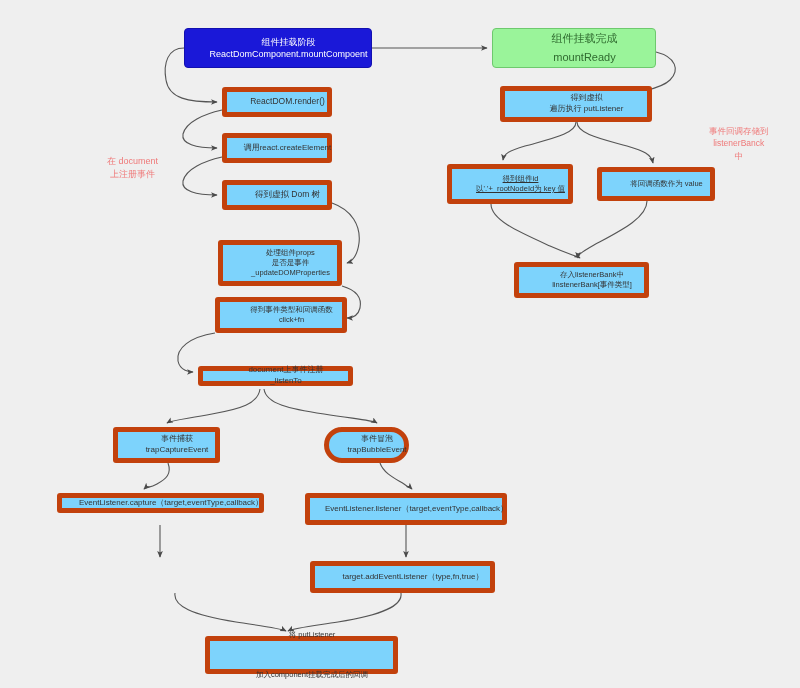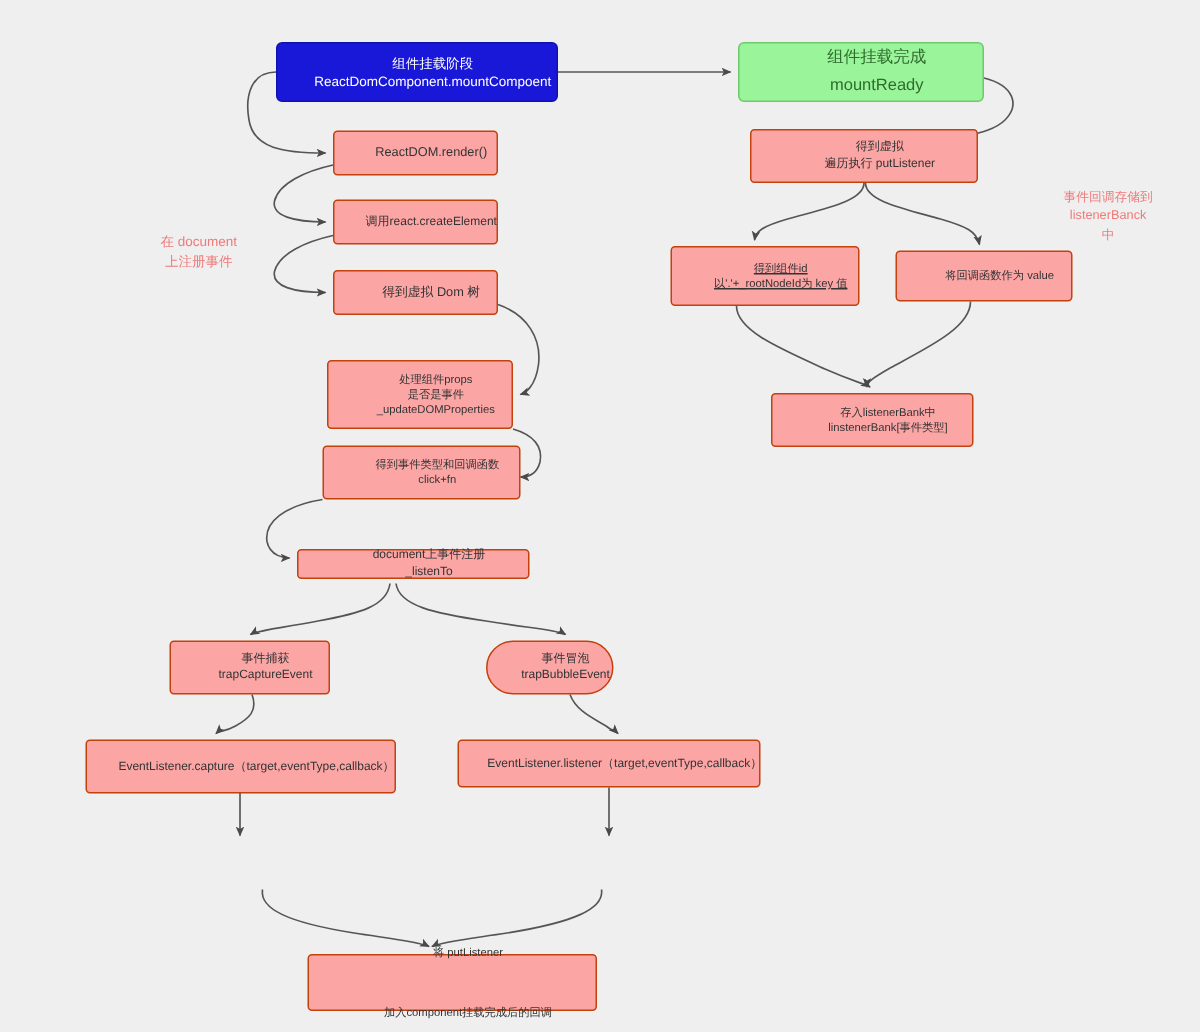--- a/index.html
+++ b/index.html
@@ -29,22 +29,22 @@
     pointer-events: none;
   }
   .node {
     position: absolute;
     box-sizing: border-box;
     display: flex;
     flex-direction: column;
     align-items: center;
     justify-content: center;
     text-align: center;
-    background: #fca5a5;
-    border: 1px solid #c2410c;
+    background: #7dd3fc;
+    border: 5px solid #c2410c;
     border-radius: 3px;
     color: #333333;
     line-height: 1.35;
     padding: 2px 4px;
   }
   .node .ln {
     display: block;
     white-space: nowrap;
     padding-left: 21px;
   }
@@ -133,25 +133,28 @@
       <span class="ln">_listenTo</span>
     </div>
     <div class="node" style="left: 113px; top: 427px; width: 107px; height: 36px; font-size: 8px;">
       <span class="ln">事件捕获</span>
       <span class="ln">trapCaptureEvent</span>
     </div>
     <div class="node" style="left: 324px; top: 427px; width: 85px; height: 36px; font-size: 8px; border-radius: 18px;">
       <span class="ln">事件冒泡</span>
       <span class="ln">trapBubbleEvent</span>
     </div>
-    <div class="node" style="left: 57px; top: 493px; width: 207px; height: 36px; font-size: 8px;">
+    <div class="node" style="left: 57px; top: 493px; width: 207px; height: 20px; font-size: 8px;">
       <span class="ln">EventListener.capture（target,eventType,callback）</span>
     </div>
     <div class="node" style="left: 305px; top: 493px; width: 202px; height: 32px; font-size: 8px;">
       <span class="ln">EventListener.listener（target,eventType,callback）</span>
+    </div>
+    <div class="node" style="left: 310px; top: 561px; width: 185px; height: 32px; font-size: 8px;">
+      <span class="ln">target.addEventListener（type,fn,true）</span>
     </div>
     <div class="node" style="left: 205px; top: 636px; width: 193px; height: 38px; font-size: 7.5px; gap: 30px;">
       <span class="ln">将 putListener</span>
       <span class="ln">加入component挂载完成后的回调</span>
     </div>
     <div class="node" style="left: 500px; top: 86px; width: 152px; height: 36px; font-size: 8px;">
       <span class="ln">得到虚拟</span>
       <span class="ln">遍历执行 putListener</span>
     </div>
     <div class="node" style="left: 447px; top: 164px; width: 126px; height: 40px; font-size: 7.5px; text-decoration: underline;">

